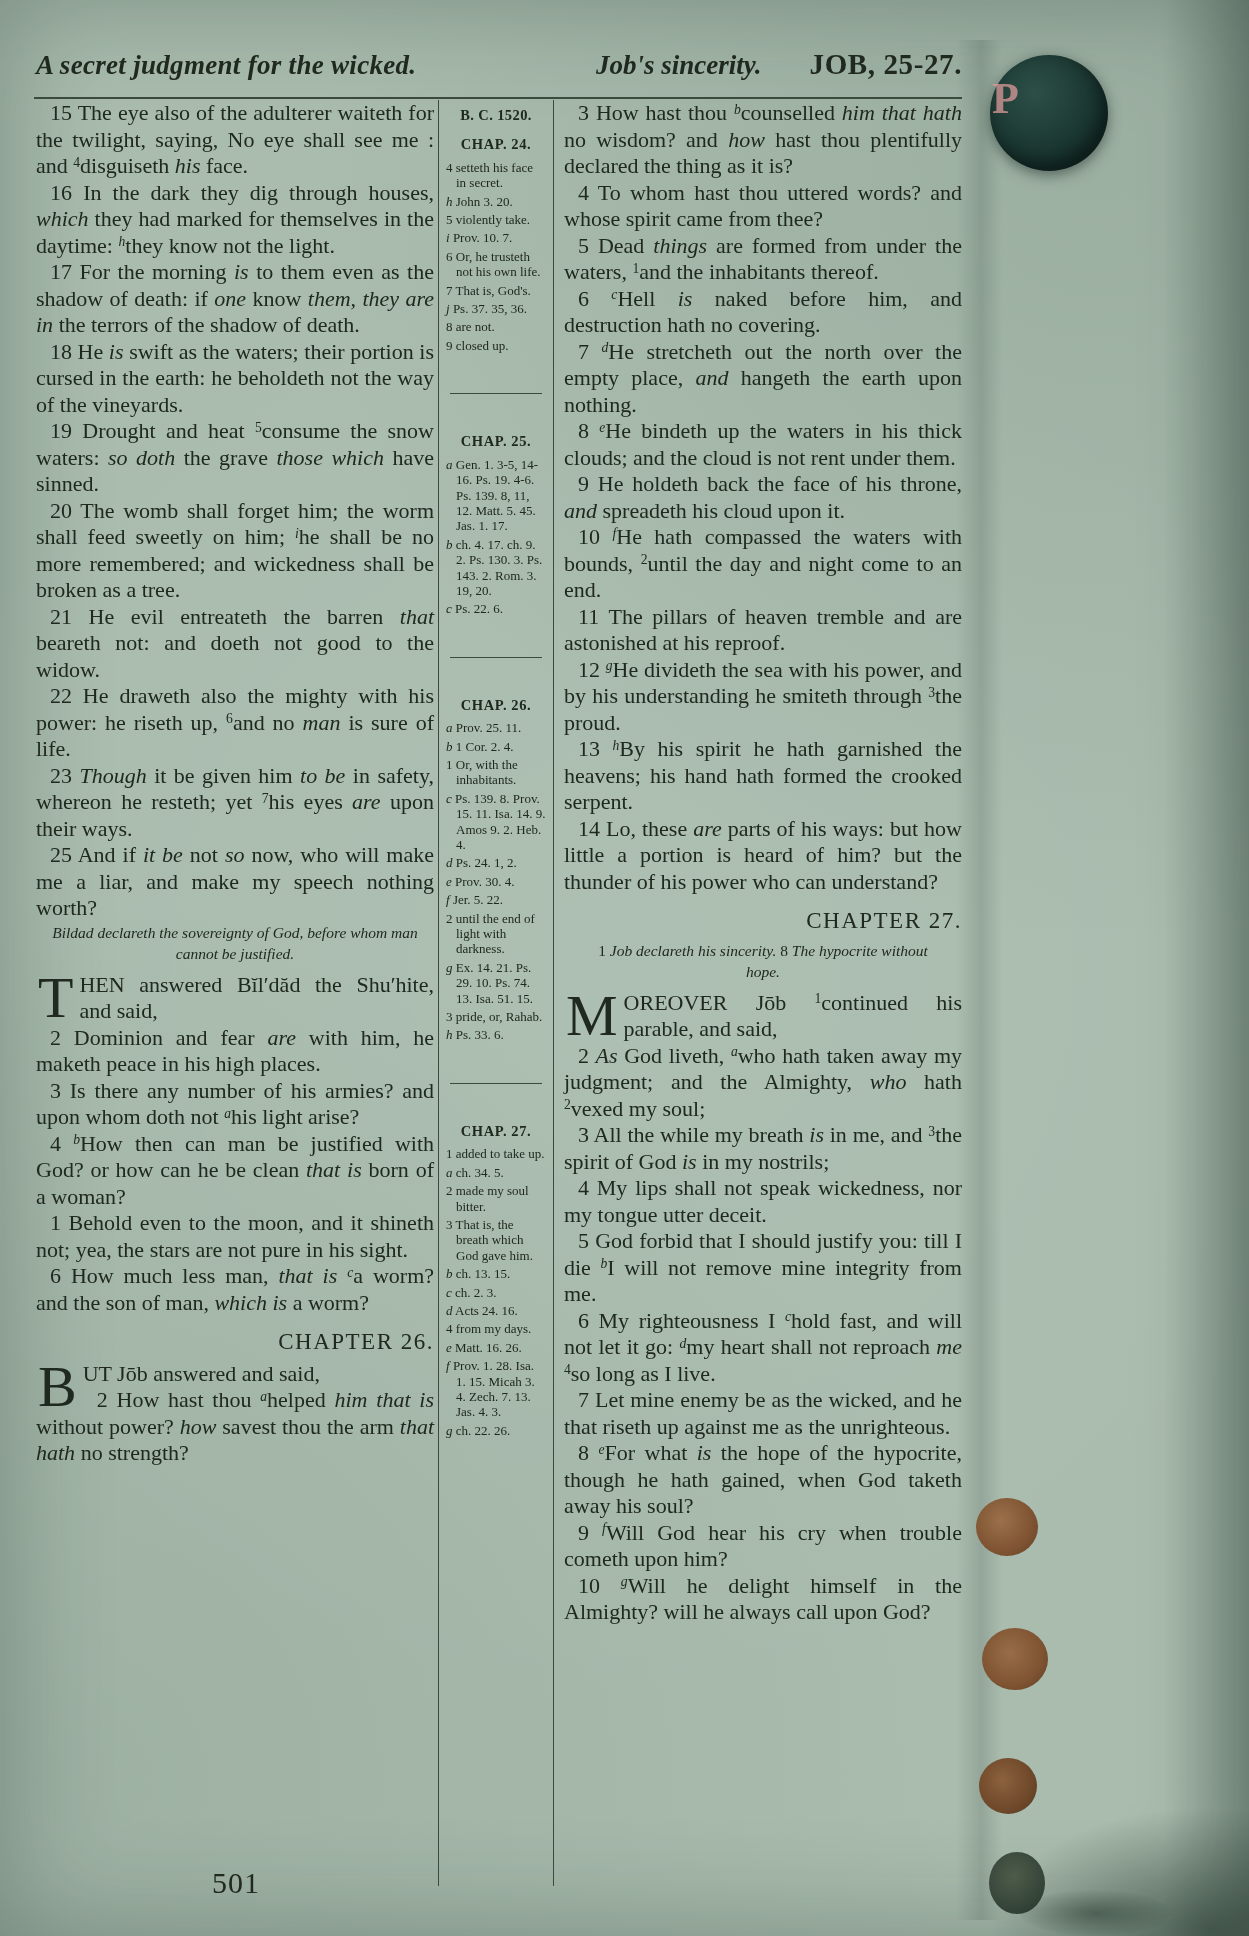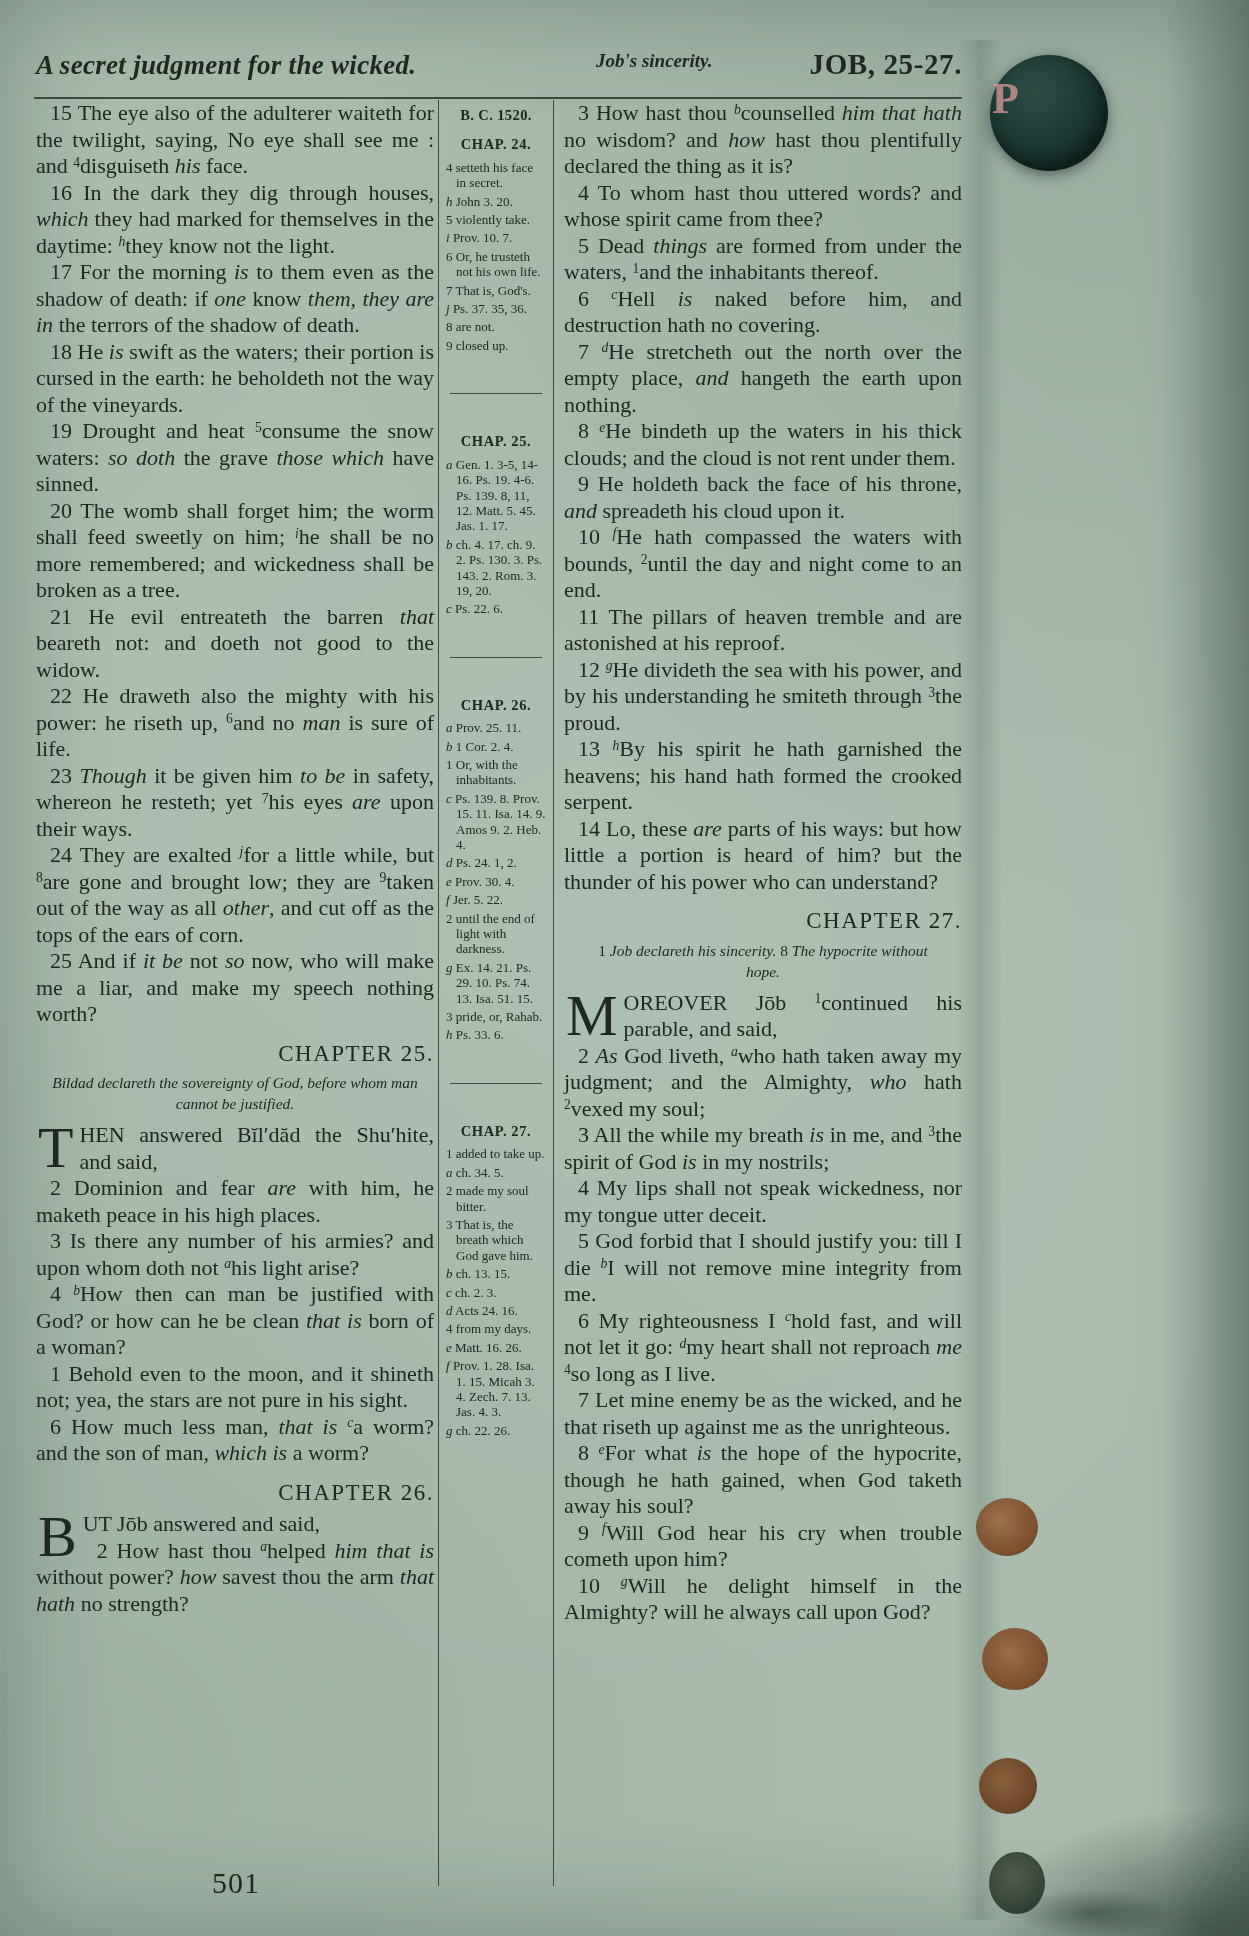--- a/index.html
+++ b/index.html
@@ -22,21 +22,21 @@
       var(--paper);
     box-shadow:inset 0 0 110px rgba(25,45,35,.33);
     overflow:hidden;
     font-family:"Liberation Serif","DejaVu Serif",serif;
     color:var(--ink);
     padding-left:29px;
   }
   
   .header{position:absolute;top:50px;left:36px;width:926px;height:42px;}
   .rh-left{position:absolute;left:0;top:0;font-style:italic;font-weight:700;font-size:27px;letter-spacing:.3px;}
-  .rh-center{position:absolute;left:560px;top:0;font-style:italic;font-weight:700;font-size:19px;}
+  .rh-center{position:absolute;left:560px;top:0;font-style:italic;font-weight:700;font-size:27px;}
   .rh-right{position:absolute;right:0;top:-2px;font-weight:700;font-size:29px;letter-spacing:.6px;}
   .header-rule{position:absolute;top:97px;left:34px;width:928px;border-top:2.4px solid var(--rule);}
   
   .columns{
     position:absolute;top:100px;left:36px;width:926px;min-height:1786px;
     display:flex;align-items:stretch;
   }
   .col{hyphens:auto;}
   .col-left{width:398px;font-size:22px;line-height:26.5px;text-align:justify;}
   .col-right{flex:1;font-size:22px;line-height:26.5px;text-align:justify;padding-left:10px;}
@@ -102,23 +102,21 @@
     <div class="col col-left">
         <p class="blk v">15 The eye also of the adulterer waiteth for the twilight, saying, No eye shall see me : and <sup>4</sup>disguiseth <i>his</i> face.</p>
         <p class="blk v">16 In the dark they dig through houses, <i>which</i> they had marked for themselves in the daytime: <sup><i>h</i></sup>they know not the light.</p>
         <p class="blk v">17 For the morning <i>is</i> to them even as the shadow of death: if <i>one</i> know <i>them, they are in</i> the terrors of the shadow of death.</p>
         <p class="blk v">18 He <i>is</i> swift as the waters; their portion is cursed in the earth: he beholdeth not the way of the vineyards.</p>
         <p class="blk v">19 Drought and heat <sup>5</sup>consume the snow waters: <i>so doth</i> the grave <i>those which</i> have sinned.</p>
         <p class="blk v">20 The womb shall forget him; the worm shall feed sweetly on him; <sup><i>i</i></sup>he shall be no more remembered; and wickedness shall be broken as a tree.</p>
         <p class="blk v">21 He evil entreateth the barren <i>that</i> beareth not: and doeth not good to the widow.</p>
         <p class="blk v">22 He draweth also the mighty with his power: he riseth up, <sup>6</sup>and no <i>man</i> is sure of life.</p>
         <p class="blk v">23 <i>Though</i> it be given him <i>to be</i> in safety, whereon he resteth; yet <sup>7</sup>his eyes <i>are</i> upon their ways.</p>
-        <p class="blk v">24 They are exalted <sup><i>j</i></sup>for a little while, but <sup>8</sup>are gone and brought low; they are <sup>9</sup>taken out of the way as all <i>other</i>, and cut off as the tops of the ears of corn.</p>
         <p class="blk v">25 And if <i>it be</i> not <i>so</i> now, who will make me a liar, and make my speech nothing worth?</p>
-        <p class="blk chapter">CHAPTER 25.</p>
         <p class="blk summary"><i>Bildad declareth the sovereignty of God, before whom man cannot be justified.</i></p>
         <p class="blk dc"><span class="dropcap">T</span>HEN answered Bĭl′dăd the Shu′hite, and said,</p>
         <p class="blk v">2 Dominion and fear <i>are</i> with him, he maketh peace in his high places.</p>
         <p class="blk v">3 Is there any number of his armies? and upon whom doth not <sup><i>a</i></sup>his light arise?</p>
         <p class="blk v">4 <sup><i>b</i></sup>How then can man be justified with God? or how can he be clean <i>that is</i> born of a woman?</p>
         <p class="blk v">1 Behold even to the moon, and it shineth not; yea, the stars are not pure in his sight.</p>
         <p class="blk v">6 How much less man, <i>that is</i> <sup><i>c</i></sup>a worm? and the son of man, <i>which is</i> a worm?</p>
         <p class="blk chapter">CHAPTER 26.</p>
         <p class="blk dc"><span class="dropcap">B</span>UT Jōb answered and said,</p>
         <p class="blk v">2 How hast thou <sup><i>a</i></sup>helped <i>him that is</i> without power? <i>how</i> savest thou the arm <i>that hath</i> no strength?</p>

